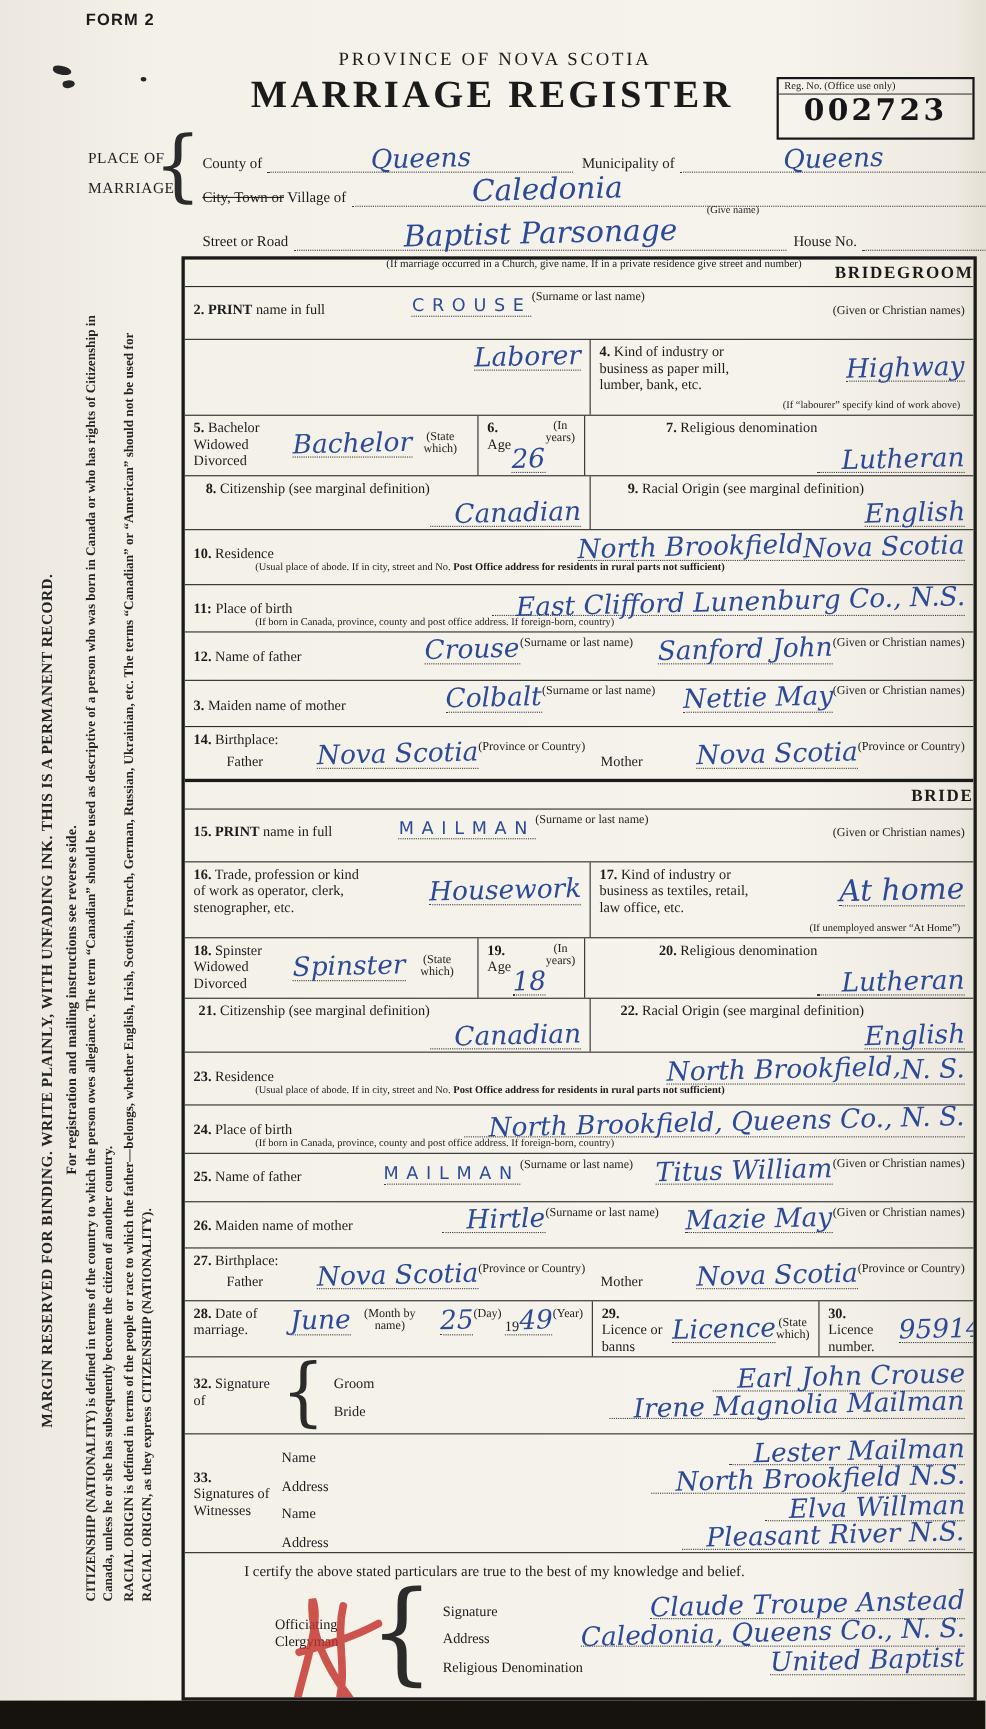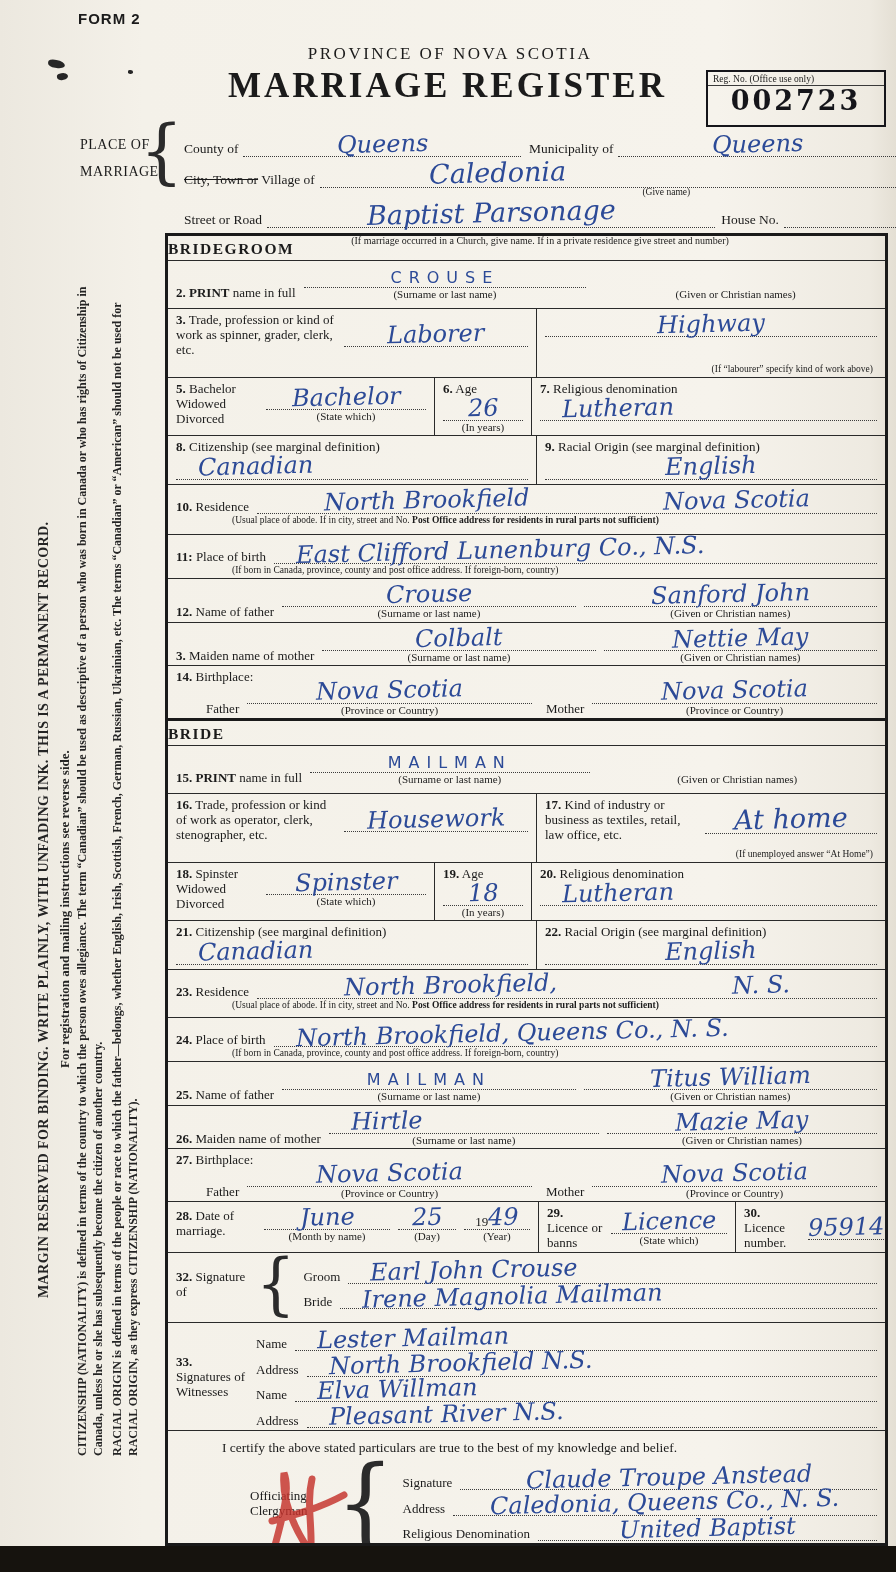--- a/index.html
+++ b/index.html
@@ -13,21 +13,21 @@
       font-size:20px;line-height:1.02;display:inline-block;transform:rotate(-1.4deg);white-space:nowrap}
   .hw.lg{font-size:24px}
   .hw.xl{font-size:27px}
   .hp{font-family:"DejaVu Sans",sans-serif;color:#2c4a97;font-size:16px;
       letter-spacing:7px;word-spacing:34px;white-space:nowrap}
   .lab{font-size:13px;line-height:15px}
   .lab b{font-weight:bold}
   .nw{white-space:nowrap}
   .cap{font-size:11px;line-height:11px;text-align:center;padding-top:1px;color:#222}
   .fl{display:flex;align-items:flex-end;gap:8px}
-  .vc{flex:1;display:flex;flex-direction:column;min-width:0}
+  .vc{flex:1;display:flex;flex-direction:row;justify-content:flex-end;min-width:0}
   .base{border-bottom:1.5px dotted #3c3c3c;min-height:23px;display:flex;
         align-items:flex-end;justify-content:center;overflow:visible}
   .base.left{justify-content:flex-start;padding-left:22px}
   .side{display:flex;align-items:center;gap:8px}
   s{text-decoration:line-through}
 
   
   .form-no{position:absolute;left:78px;top:10px;font-family:"Liberation Sans",sans-serif;
            font-weight:bold;font-size:15px;letter-spacing:1px}
   .blot{position:absolute;background:#262626;border-radius:40% 60% 50% 50%}
@@ -59,21 +59,21 @@
   .place-lines{position:absolute;left:184px;top:126px;width:712px}
   .pline{display:flex;align-items:flex-end;font-size:13.5px;min-height:31px;position:relative}
   .plabel{white-space:nowrap;padding-right:5px}
   .pfill{flex:1;border-bottom:1.5px dotted #3a3a3a;text-align:center;position:relative}
   .under-cap{position:absolute;top:100%;left:56%;font-size:9.5px}
   .pnote{text-align:center;font-size:10px;margin-top:7px}
 
   
   .reg-table{position:absolute;left:165px;top:233px;width:717px;height:1307px;
              border:3px solid #1a1a1a;overflow:hidden}
-  .sec-head{text-align:left;font-weight:bold;font-size:15.5px;letter-spacing:1.5px;padding:4px 0 2px}
+  .sec-head{text-align:right;font-weight:bold;font-size:15.5px;letter-spacing:1.5px;padding:4px 0 2px}
   .sec-head.bride{border-top:3px solid #1a1a1a}
   .row{border-top:1px solid #2a2a2a;padding:3px 8px 2px;position:relative}
   .row.cols{display:flex;padding:0}
   .cols>.col{padding:3px 8px 2px}
   .cols>.col+.col{border-left:1px solid #2a2a2a}
   .wrapl{line-height:15px}
   .subnote{font-size:9.5px;text-align:right;padding:1px 4px 1px}
   .capline{font-size:9.5px;padding-left:56px;line-height:12px}
   .split{display:flex;justify-content:space-around;align-items:flex-end}
   .brace{font-family:"DejaVu Serif",serif;font-size:62px;line-height:.9;color:#2b2b2b;
@@ -147,30 +147,30 @@
           </span>
         <span class="vc">
             <span class="cap">(Given or Christian names)</span>
           </span>
       </div>
     </div>
 
     <div class="row cols" style="min-height:68px">
       <div class="col" style="flex:0 0 352px">
         <div class="side">
-          <div class="lab wrapl" style="width:160px"><b>3.</b> <span>Trade, profession or kind of work as spinner, grader, clerk, etc.</span></div>
           <div class="vc">
               <span class="base">
                 <span class="hw lg">Laborer</span>
               </span>
             </div>
         </div>
       </div>
       <div class="col" style="flex:1;display:flex;flex-direction:column;justify-content:space-between">
         <div class="side">
+          <div class="lab wrapl" style="width:152px"><b>4.</b> <span>Kind of industry or business as paper mill, lumber, bank, etc.</span></div>
           <div class="vc">
               <span class="base">
                 <span class="hw lg">Highway</span>
               </span>
             </div>
         </div>
         <div class="subnote">(If “labourer” specify kind of work above)</div>
       </div>
     </div>
 

